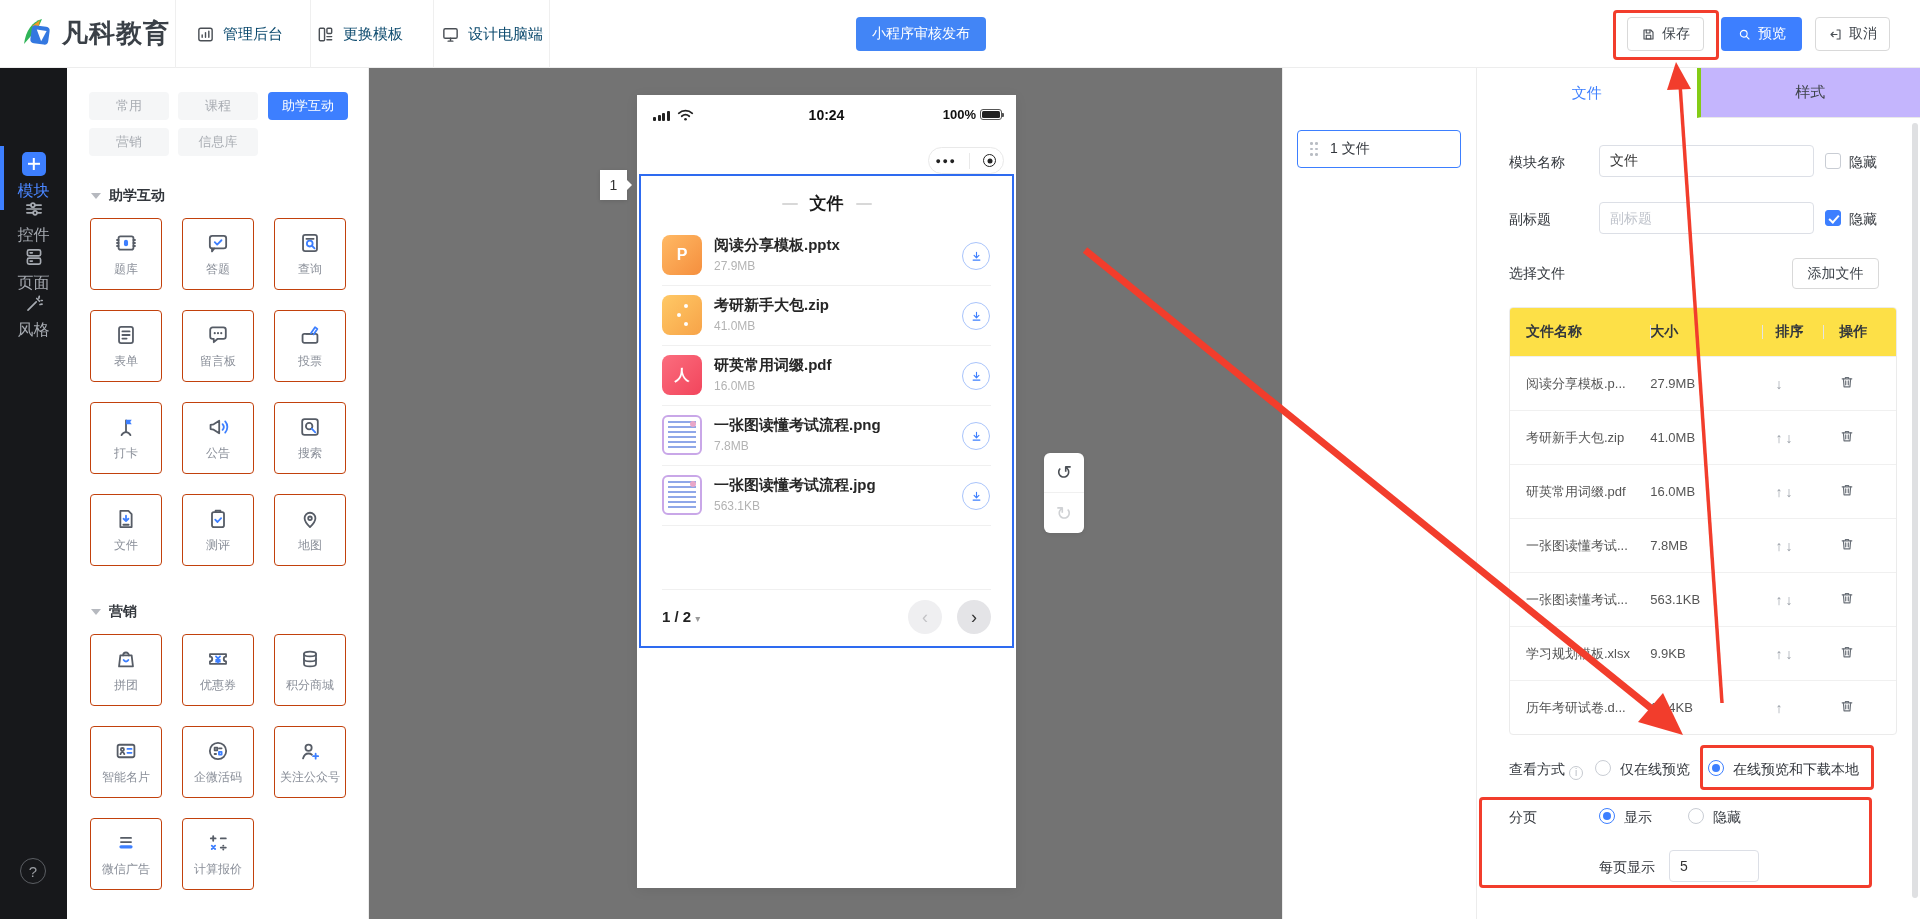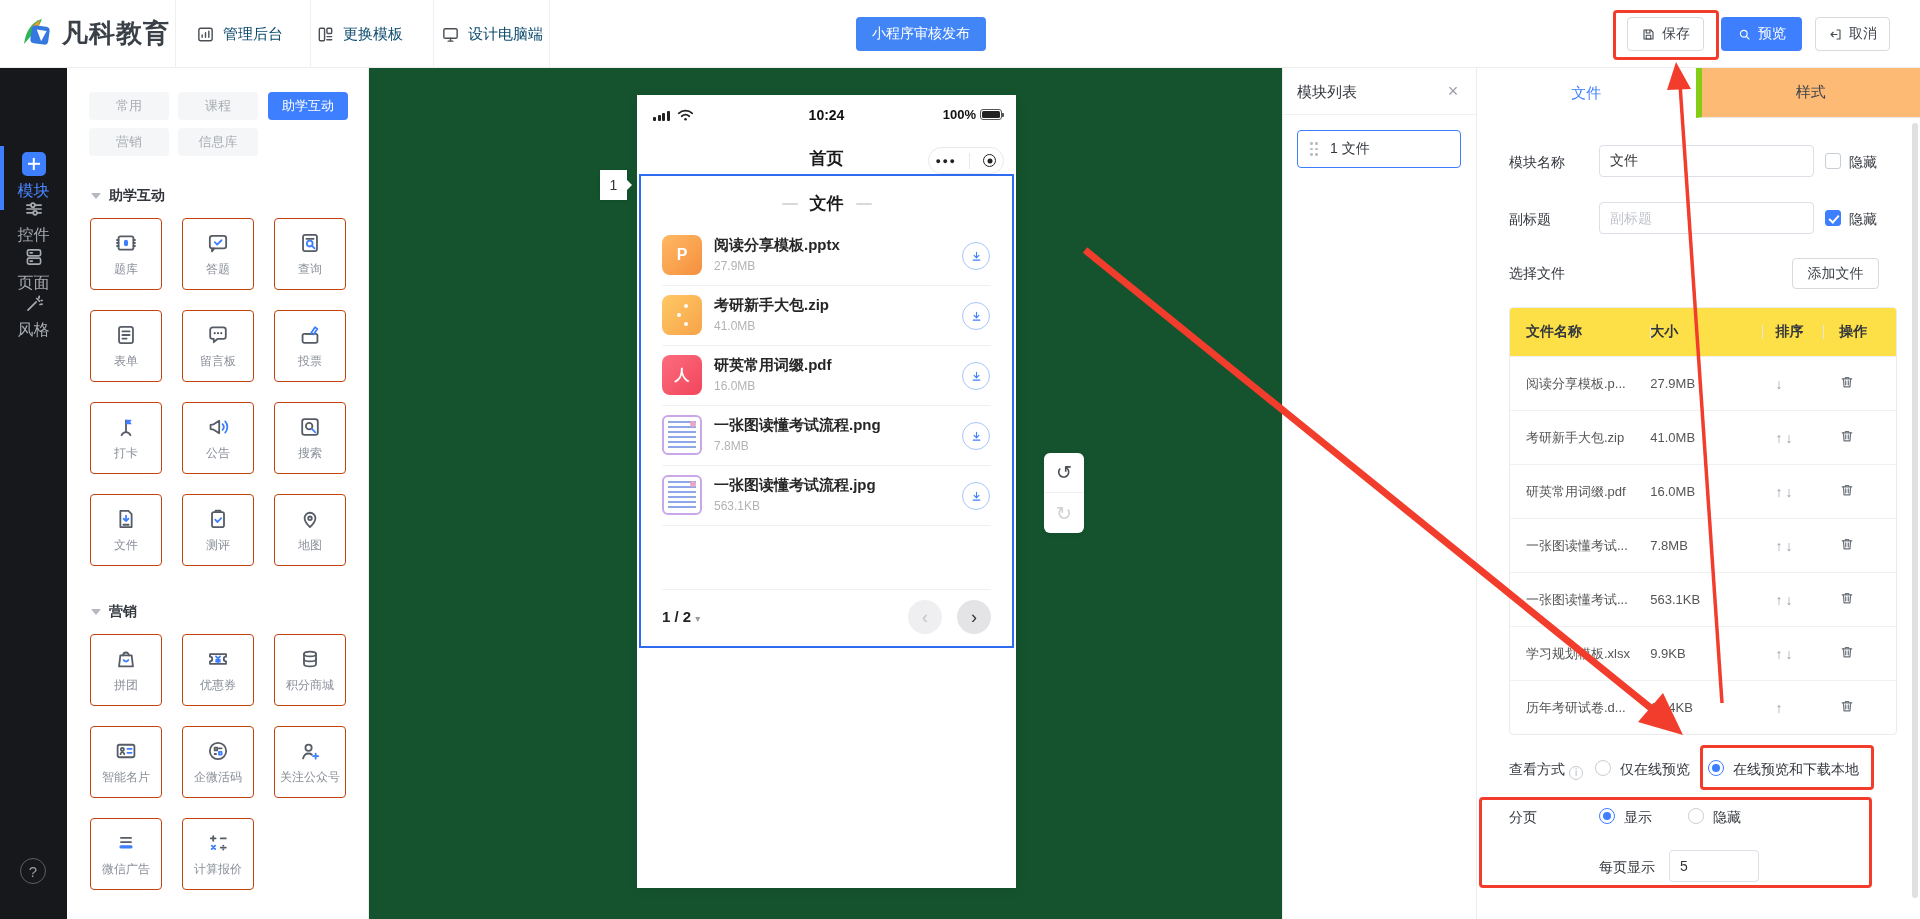--- a/index.html
+++ b/index.html
@@ -51,21 +51,21 @@
   .pill{position:absolute;height:28px;border-radius:4px;background:#f5f6f7;color:#a9adb3;font-size:13px;display:flex;align-items:center;justify-content:center;cursor:pointer}
   .pill.active{background:#3d7fff;color:#fff}
   .sec-head{position:absolute;left:24px;display:flex;align-items:center;gap:8px;font-size:14px;font-weight:bold;color:#33373d}
   .sec-tri{width:0;height:0;border-left:5px solid transparent;border-right:5px solid transparent;border-top:6px solid #b6b9bf}
   .card-grid{position:absolute;left:23px;width:266px;display:flex;flex-wrap:wrap;gap:20px 20px}
   .mcard{width:72px;height:72px;background:#fff;border:1px solid #c2410c;border-radius:4px;display:flex;flex-direction:column;align-items:center;justify-content:center;gap:6px;cursor:pointer}
   .mcard .icn{width:24px;height:24px;color:#565c66}
   .mcard .lbl{font-size:12px;color:#8a8f99;white-space:nowrap}
 
   
-  .canvas{position:relative;flex:1;background:#14532d;overflow:hidden}
+  .canvas{position:relative;flex:1;background:#737373;overflow:hidden}
   .phone{position:absolute;left:268px;top:27px;width:379px;height:793px;background:#fff;box-shadow:0 2px 12px rgba(0,0,0,.07)}
   .statusbar{position:absolute;left:0;top:0;width:100%;height:40px}
   .sig{position:absolute;left:16px;top:16px;display:flex;align-items:flex-end;gap:1.5px}
   .sig i{display:block;width:3px;background:#222;border-radius:1px}
   .wifi{position:absolute;left:40px;top:13px;width:17px;height:14px;color:#222}
   .st-time{position:absolute;left:0;right:0;top:12px;text-align:center;font-size:14px;font-weight:bold;color:#111}
   .batt-wrap{position:absolute;right:14px;top:12px;display:flex;align-items:center;gap:4px}
   .batt-pct{font-size:13px;font-weight:bold;color:#111}
   .batt{width:22px;height:11px;border:1px solid #555;border-radius:3px;padding:1px;position:relative}
   .batt::after{content:"";position:absolute;right:-3px;top:3px;width:2px;height:4px;background:#555;border-radius:0 1px 1px 0}
@@ -121,21 +121,21 @@
   .lp-item{position:absolute;left:14px;top:62px;width:164px;height:38px;border:1.5px solid #3d7fff;border-radius:4px;display:flex;align-items:center;cursor:pointer;background:#fff}
   .drag-dots{margin-left:12px;width:8px;height:14px;display:grid;grid-template-columns:1fr 1fr;gap:2.5px}
   .drag-dots i{width:2.5px;height:2.5px;border-radius:50%;background:#b9bdc4}
   .lp-item .txt{margin-left:12px;font-size:14px;color:#33373d}
 
   
   .spanel{position:relative;width:444px;background:#fff;border-left:1px solid #ececec;flex:none}
   .stabs{position:absolute;left:0;top:0;width:100%;height:50px;display:flex}
   .stab{flex:1;display:flex;align-items:center;justify-content:center;font-size:15px;cursor:pointer}
   .stab.active{background:#fff;color:#3d7fff}
-  .stab.inactive{background:#fdba74;color:#3f444b;border-bottom:1px solid #e9e9e9;border-left:6px solid #84cc16}
+  .stab.inactive{background:#c4b5fd;color:#3f444b;border-bottom:1px solid #e9e9e9;border-left:4px solid #84cc16}
   .slabel{position:absolute;font-size:14px;color:#33373d}
   .sinput{position:absolute;height:32px;border:1px solid #dcdfe6;border-radius:4px;padding:0 10px;font-size:14px;color:#333;font-family:inherit;outline:none;background:#fff}
   .sinput::placeholder{color:#c0c4cc}
   .cb{position:absolute;width:16px;height:16px;border:1px solid #c9cdd4;border-radius:3px;background:#fff;cursor:pointer}
   .cb.checked{background:#3d7fff;border-color:#3d7fff}
   .cb.checked::after{content:"";position:absolute;left:5px;top:2px;width:4px;height:8px;border:solid #fff;border-width:0 2px 2px 0;transform:rotate(42deg)}
   .sbtn{position:absolute;left:315px;top:190px;width:87px;height:31px;border:1px solid #d9d9d9;border-radius:4px;background:#fff;font-size:14px;color:#3f454c;display:flex;align-items:center;justify-content:center;cursor:pointer}
   .stable{position:absolute;left:32px;top:239px;width:388px;border:1px solid #ebebeb;border-radius:4px;overflow:hidden}
   .strow{display:flex;height:54px;align-items:center;border-top:1px solid #f0f0f0;font-size:13px;color:#555}
   .sthead{display:flex;height:48px;align-items:center;background:#fde047;font-size:14px;font-weight:bold;color:#33373d}
@@ -528,21 +528,20 @@
         </span>
         <div class="st-time">10:24</div>
         <div class="batt-wrap">
           <span class="batt-pct">100%</span>
           <span class="batt">
               <i></i>
             </span>
         </div>
       </div>
       <div class="navbar">
-        <div class="nav-title">首页</div>
         <div class="capsule">
           <span class="cap-dots">●●●</span>
           <span class="cap-div"></span>
           <span class="cap-target"></span>
         </div>
       </div>
       <div class="mod-box">
         <div class="mod-title">
           <span class="dash"></span>
           <span class="t">文件</span>
@@ -636,24 +635,20 @@
       </div>
     </div>
     <div class="sel-badge">1</div>
     <div class="hist">
       <div class="hist-btn hist-undo">↺</div>
       <div class="hist-btn hist-redo">↻</div>
     </div>
   </div>
 
   <div class="listpanel">
-    <div class="lp-head">
-      <span class="lp-title">模块列表</span>
-      <span class="lp-close">×</span>
-    </div>
     <div class="lp-item">
       <span class="drag-dots">
           <i></i>
           <i></i>
           <i></i>
           <i></i>
           <i></i>
           <i></i>
         </span>
       <span class="txt">1 文件</span>

